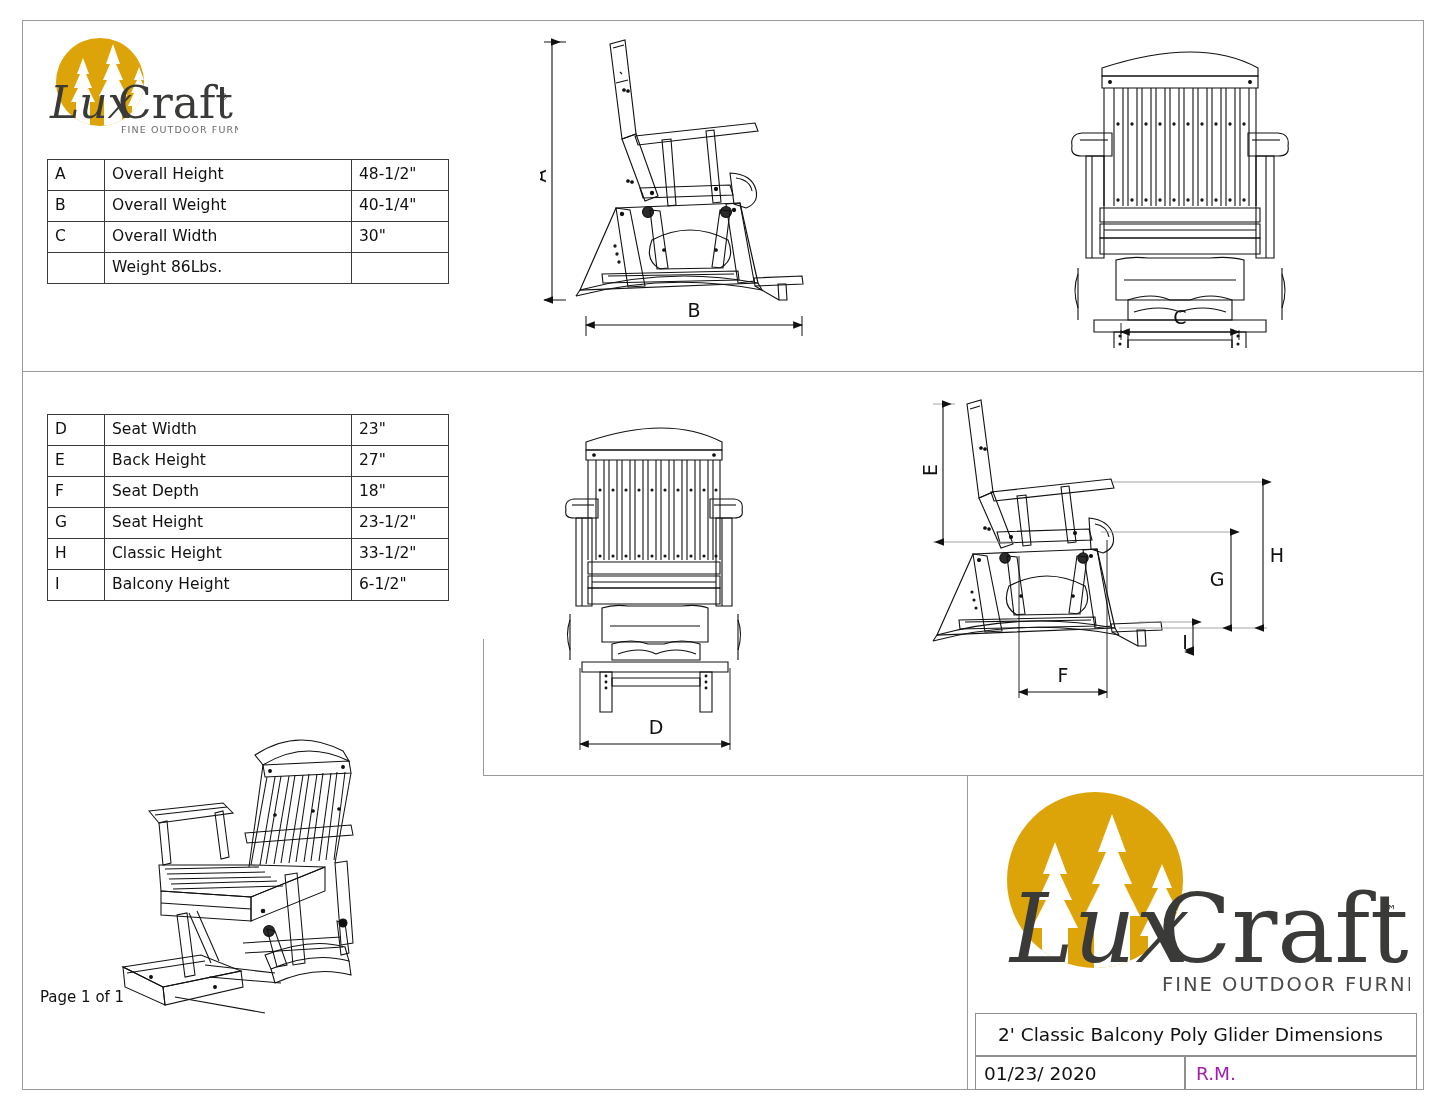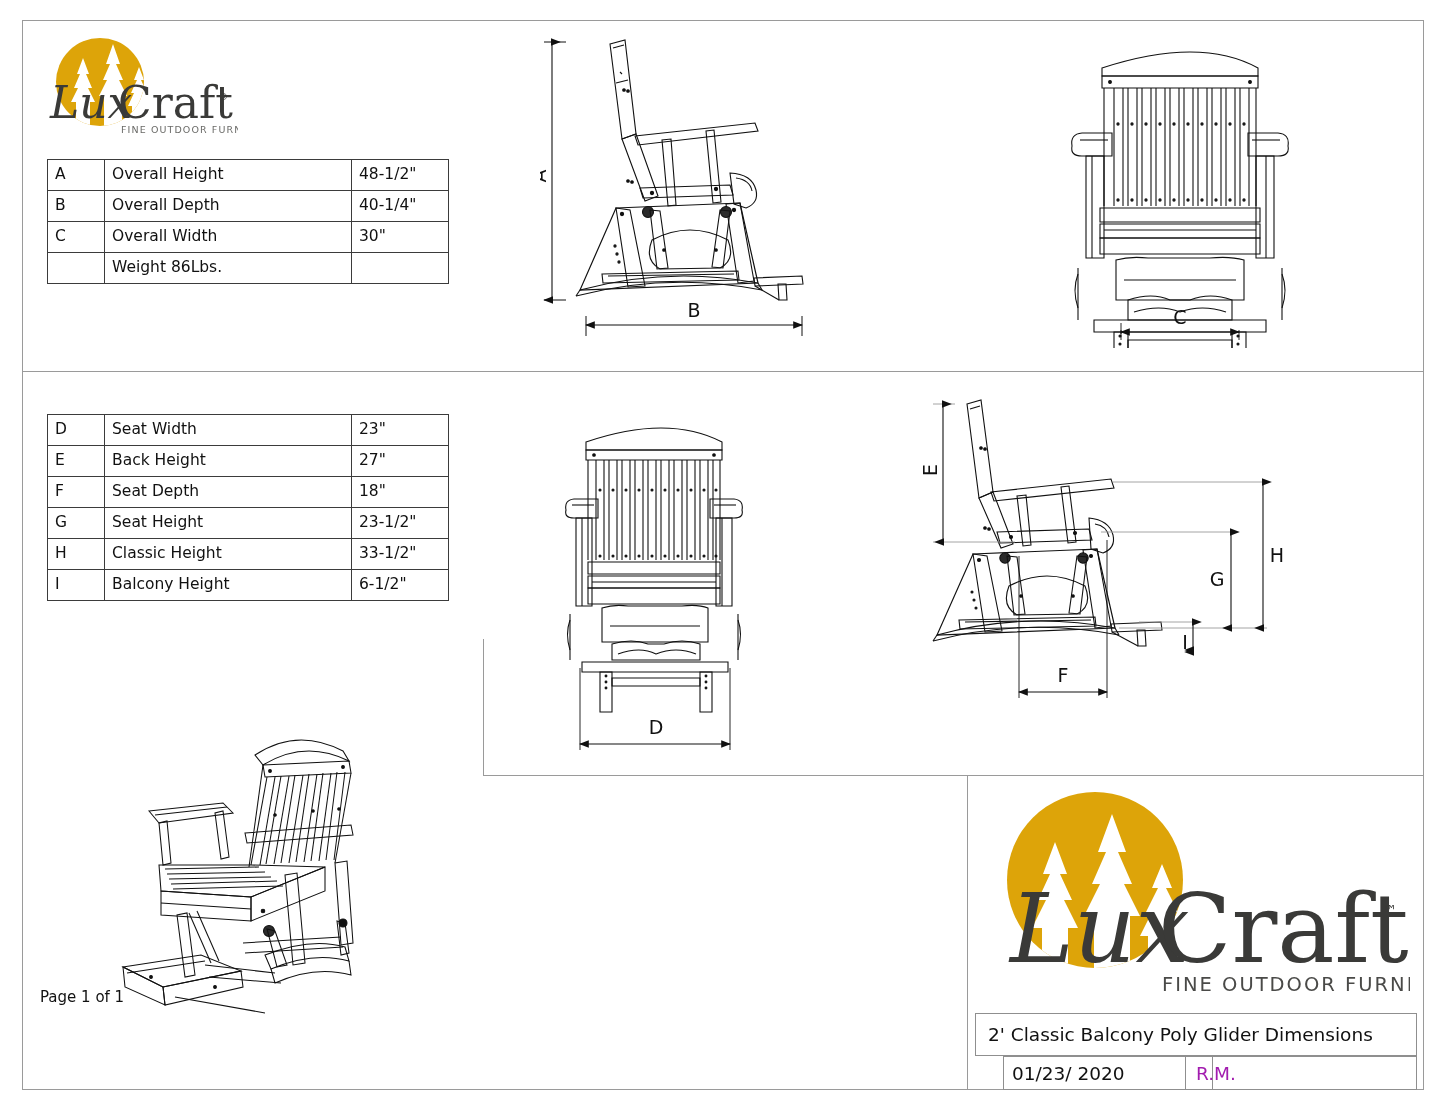--- a/index.html
+++ b/index.html
@@ -70,31 +70,31 @@
     position:absolute;left:40px;top:988px;
     font-size:15px;color:#111;
   }
   
   .tb-title-cell{
     position:absolute;left:975px;top:1013px;
     width:442px;height:43px;
     border:1.5px solid #8f8f8f;
     box-sizing:border-box;
     display:flex;align-items:center;
-    padding-left:12px;
+    padding-left:22px;
     font-size:18.5px;color:#111;
   }
   .tb-date-cell{
     position:absolute;left:975px;top:1056px;
     width:210px;height:34px;
     border:1.5px solid #8f8f8f;
     box-sizing:border-box;
     display:flex;align-items:center;
     padding-left:8px;
-    font-size:18.5px;color:#111;margin-left:28px;
+    font-size:18.5px;color:#111;
   }
   .tb-author-cell{
     position:absolute;left:1185px;top:1056px;
     width:232px;height:34px;
     border:1.5px solid #8f8f8f;
     box-sizing:border-box;
     display:flex;align-items:center;
     padding-left:10px;
     font-size:18.5px;color:#a21caf;
   }
@@ -132,21 +132,21 @@
 <div class="table-1">
   <table class="dim-table">
     <tbody>
       <tr>
         <td class="c-letter">A</td>
         <td class="c-name">Overall Height</td>
         <td class="c-val">48-1/2"</td>
       </tr>
       <tr>
         <td class="c-letter">B</td>
-        <td class="c-name">Overall Depth</td>
+        <td class="c-name">Overall Weight</td>
         <td class="c-val">40-1/4"</td>
       </tr>
       <tr>
         <td class="c-letter">C</td>
         <td class="c-name">Overall Width</td>
         <td class="c-val">30"</td>
       </tr>
       <tr>
         <td class="c-blank"></td>
         <td class="c-weight">Weight 86Lbs.</td>

